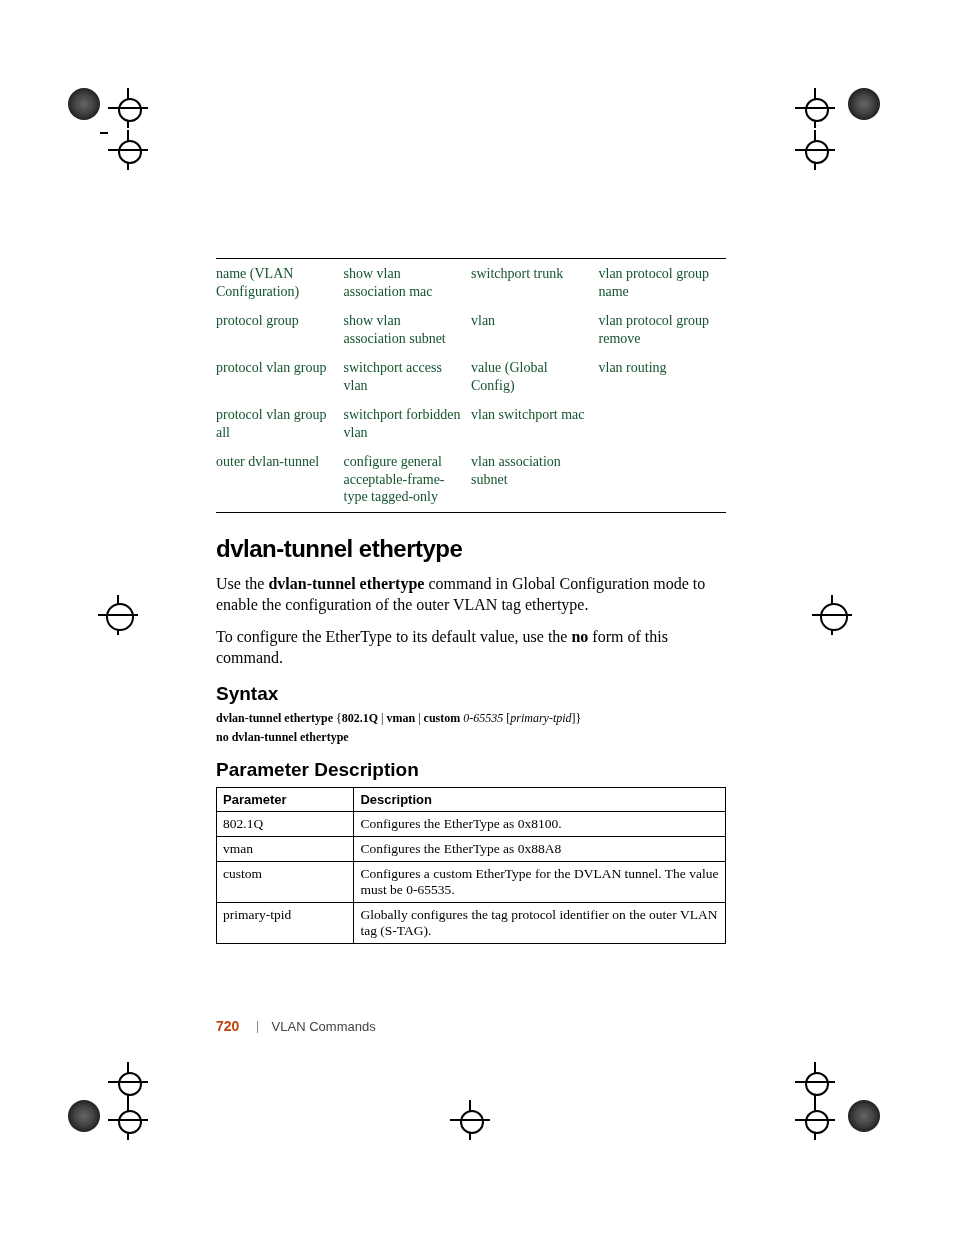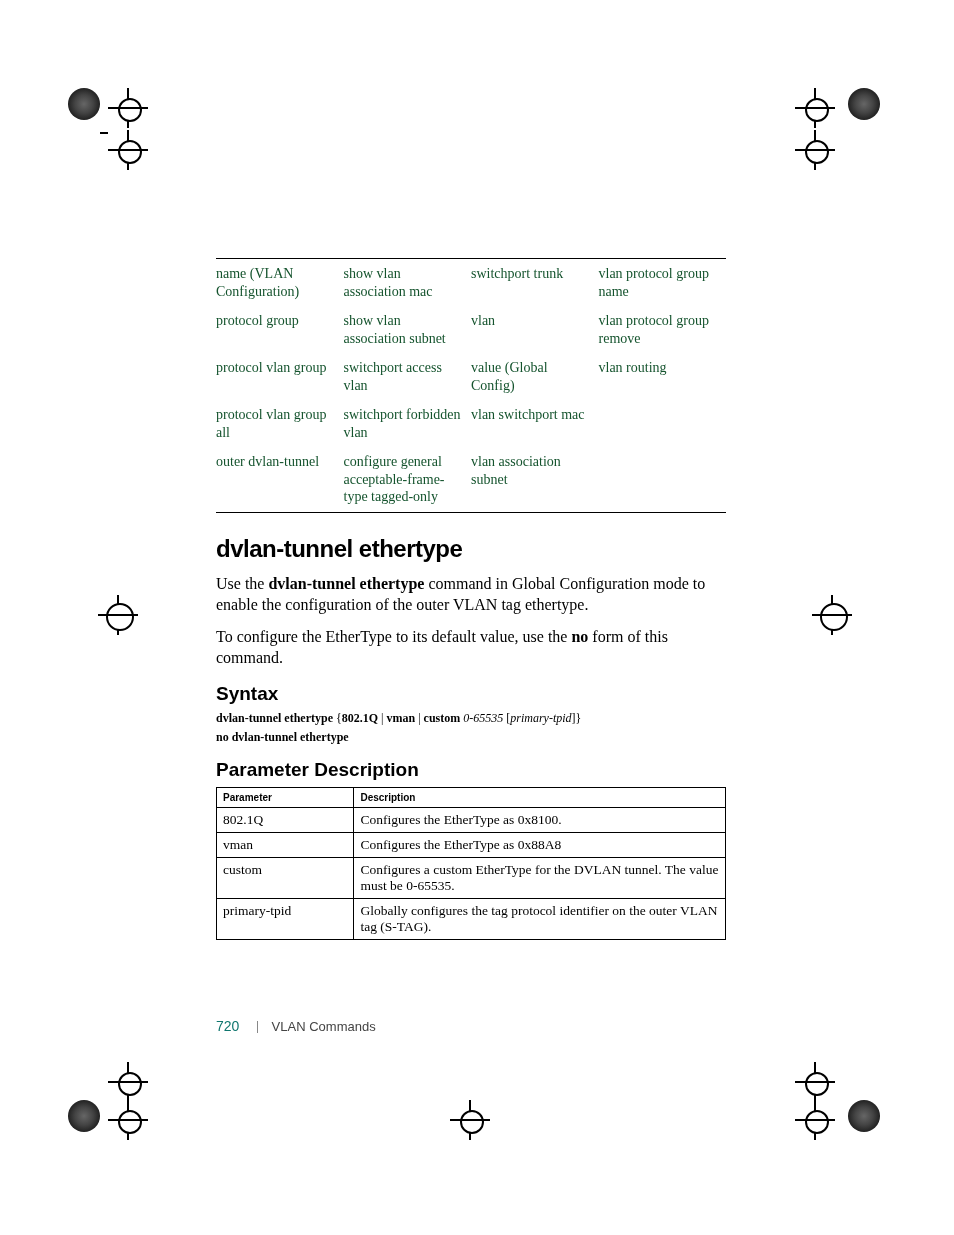--- a/index.html
+++ b/index.html
@@ -121,35 +121,35 @@
   }
   table.param th, table.param td {
     border: 1px solid #000;
     padding: 4px 6px;
     text-align: left;
     vertical-align: top;
   }
   table.param th {
     font-family: Arial, Helvetica, sans-serif;
     font-weight: 800;
-    font-size: 10px;
+    font-size: 13px;
   }
   table.param col.p1 { width: 27%; }
 
   .footer {
     position: absolute;
     left: 216px;
     top: 1018px;
     font-size: 13px;
     font-family: Arial, Helvetica, sans-serif;
     color: #444;
   }
   .footer .pn {
-    font-weight: 400;
-    color: #0f766e;
+    font-weight: 700;
+    color: #c2410c;
     font-size: 14px;
   }
   .footer .sep {
     display: inline-block;
     border-left: 1px solid #888;
     height: 12px;
     margin: 0 10px -2px 14px;
   }
 </style>
 </head>

